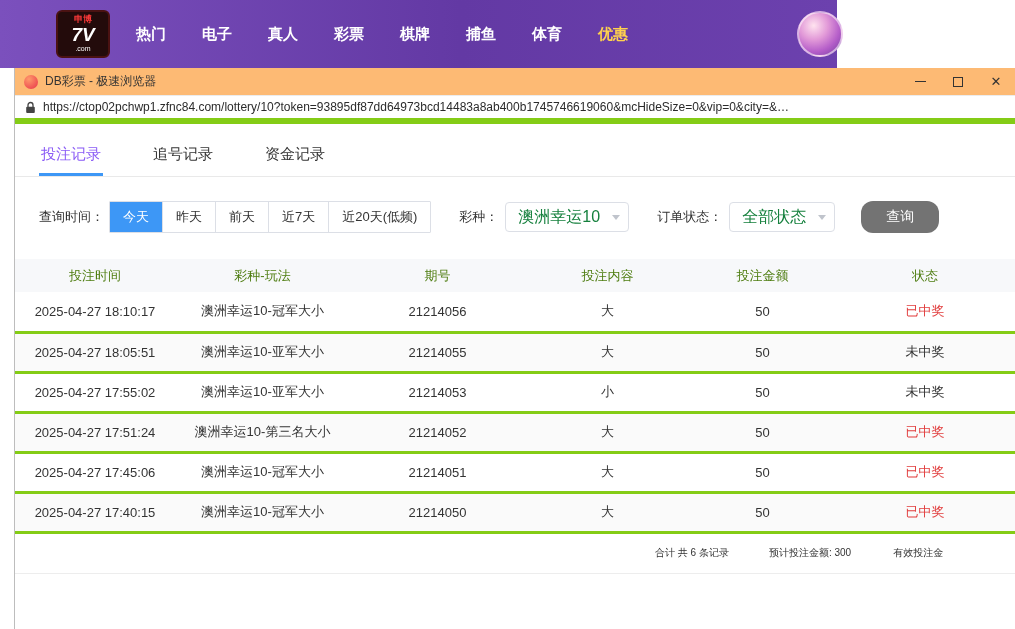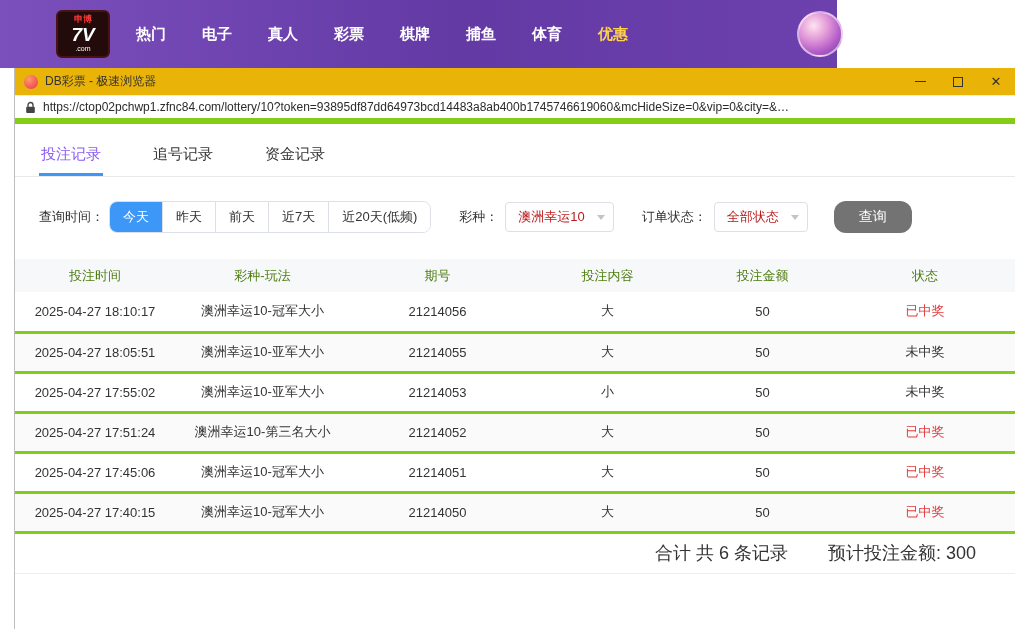--- a/index.html
+++ b/index.html
@@ -20,21 +20,21 @@
   .nav .nav-item{ color:#fff; font-size:15px; font-weight:bold; margin-right:36px;
     cursor:pointer; text-decoration:none; }
   .nav .nav-item.highlight{ color:#ffd24d; }
   .avatar{ margin-left:auto; margin-right:-6px; width:46px; height:46px; border-radius:50%;
     background:radial-gradient(circle at 35% 30%,#ffe3ef 0%,#e29ad8 35%,#b55ec9 65%,#6d3a9e 100%);
     border:2px solid rgba(255,255,255,.55); cursor:pointer; }
 
   
   .window{ position:absolute; left:14px; top:68px; right:0; bottom:0; background:#fff;
     border-left:1px solid #bdbdbd; display:flex; flex-direction:column; }
-  .titlebar{ height:28px; background:#eab308; border-bottom:1px solid #ececec;
+  .titlebar{ height:28px; background:#fdba74; border-bottom:1px solid #ececec;
     display:flex; align-items:center; padding-left:9px; flex:none; }
   .appicon{ width:14px; height:14px; border-radius:50%;
     background:radial-gradient(circle at 35% 30%,#ff9a6a,#e8334a); margin-right:7px; flex:none; }
   .wintitle{ font-size:12px; color:#333; }
   .winbtns{ margin-left:auto; display:flex; height:28px; }
   .winbtn{ width:38px; height:28px; display:flex; align-items:center; justify-content:center;
     cursor:pointer; color:#333; font-size:13px; }
   .minline{ width:11px; height:1px; background:#333; }
   .maxbox{ width:10px; height:10px; border:1px solid #333; }
   .urlbar{ height:28px; border-bottom:6px solid #84cc16; display:flex; align-items:center;
@@ -43,46 +43,46 @@
 
   
   .tabs{ display:flex; padding:0 24px; border-bottom:1px solid #e9e9e9; margin-top:7px; flex:none; }
   .tab{ font-size:15px; color:#333; padding:14px 2px 11px; margin-right:48px; cursor:pointer; }
   .tab.active{ color:#8b5cf6; border-bottom:3px solid #3d97f6; padding-bottom:9px; }
 
   
   .filters{ display:flex; align-items:center; padding:0 24px; margin-top:24px;
     font-size:13px; color:#333; flex:none; }
   .flabel{ flex:none; }
-  .date-group{ display:flex; border:1px solid #dcdfe6; border-radius:8px; overflow:hidden;
+  .date-group{ display:flex; border:1px solid #dcdfe6; border-radius:1px; overflow:hidden;
     margin-left:5px; }
   .date-btn{ padding:0 13px; height:30px; line-height:30px; background:#fff; color:#333;
     cursor:pointer; border-left:1px solid #dcdfe6; font-size:13px; white-space:nowrap; }
   .date-btn:first-child{ border-left:none; }
   .date-btn.active{ background:#3d97f6; color:#fff; }
   .ml28{ margin-left:28px; }
   .select{ display:flex; align-items:center; border:1px solid #dcdfe6; border-radius:4px;
     height:30px; padding:0 8px 0 12px; margin-left:7px; cursor:pointer; background:#fff; }
-  .select .val{ font-size:13px; color:#b91c1c; }
+  .select .val{ font-size:16px; color:#15803d; }
   .caret{ width:0; height:0; border-left:4px solid transparent; border-right:4px solid transparent;
     border-top:5px solid #c0c4cc; margin-left:12px; }
   .search-btn{ margin-left:26px; background:#737373; color:#fff; border:none; border-radius:12px;
     height:32px; padding:0 25px; font-size:14px; cursor:pointer; }
 
   
   table.records{ width:100%; border-collapse:collapse; table-layout:fixed; margin-top:26px; }
   .records th{ background:#f7f8fa; color:#4d7c0f; font-weight:normal; font-size:13px;
     height:33px; text-align:center; }
   .records td{ font-size:13px; color:#333; height:40px; text-align:center;
     border-bottom:3px solid #84cc16; overflow:hidden; white-space:nowrap; }
   .records tbody tr:nth-child(even) td{ background:#fafafa; }
 
   
   .summary{ display:flex; align-items:center; height:40px; border-bottom:1px solid #ededed;
-    font-size:18px; color:#333; white-space:nowrap; overflow:hidden; flex:none; }
+    font-size:10px; color:#333; white-space:nowrap; overflow:hidden; flex:none; }
   .summary .s1{ margin-left:640px; }
   .summary .s2{ margin-left:40px; }
   .summary .s3{ margin-left:42px; }
 </style>
 </head>
 <body>
 
 <div class="topbar">
   <div class="logo">
     <div class="logo-top">申博</div>

